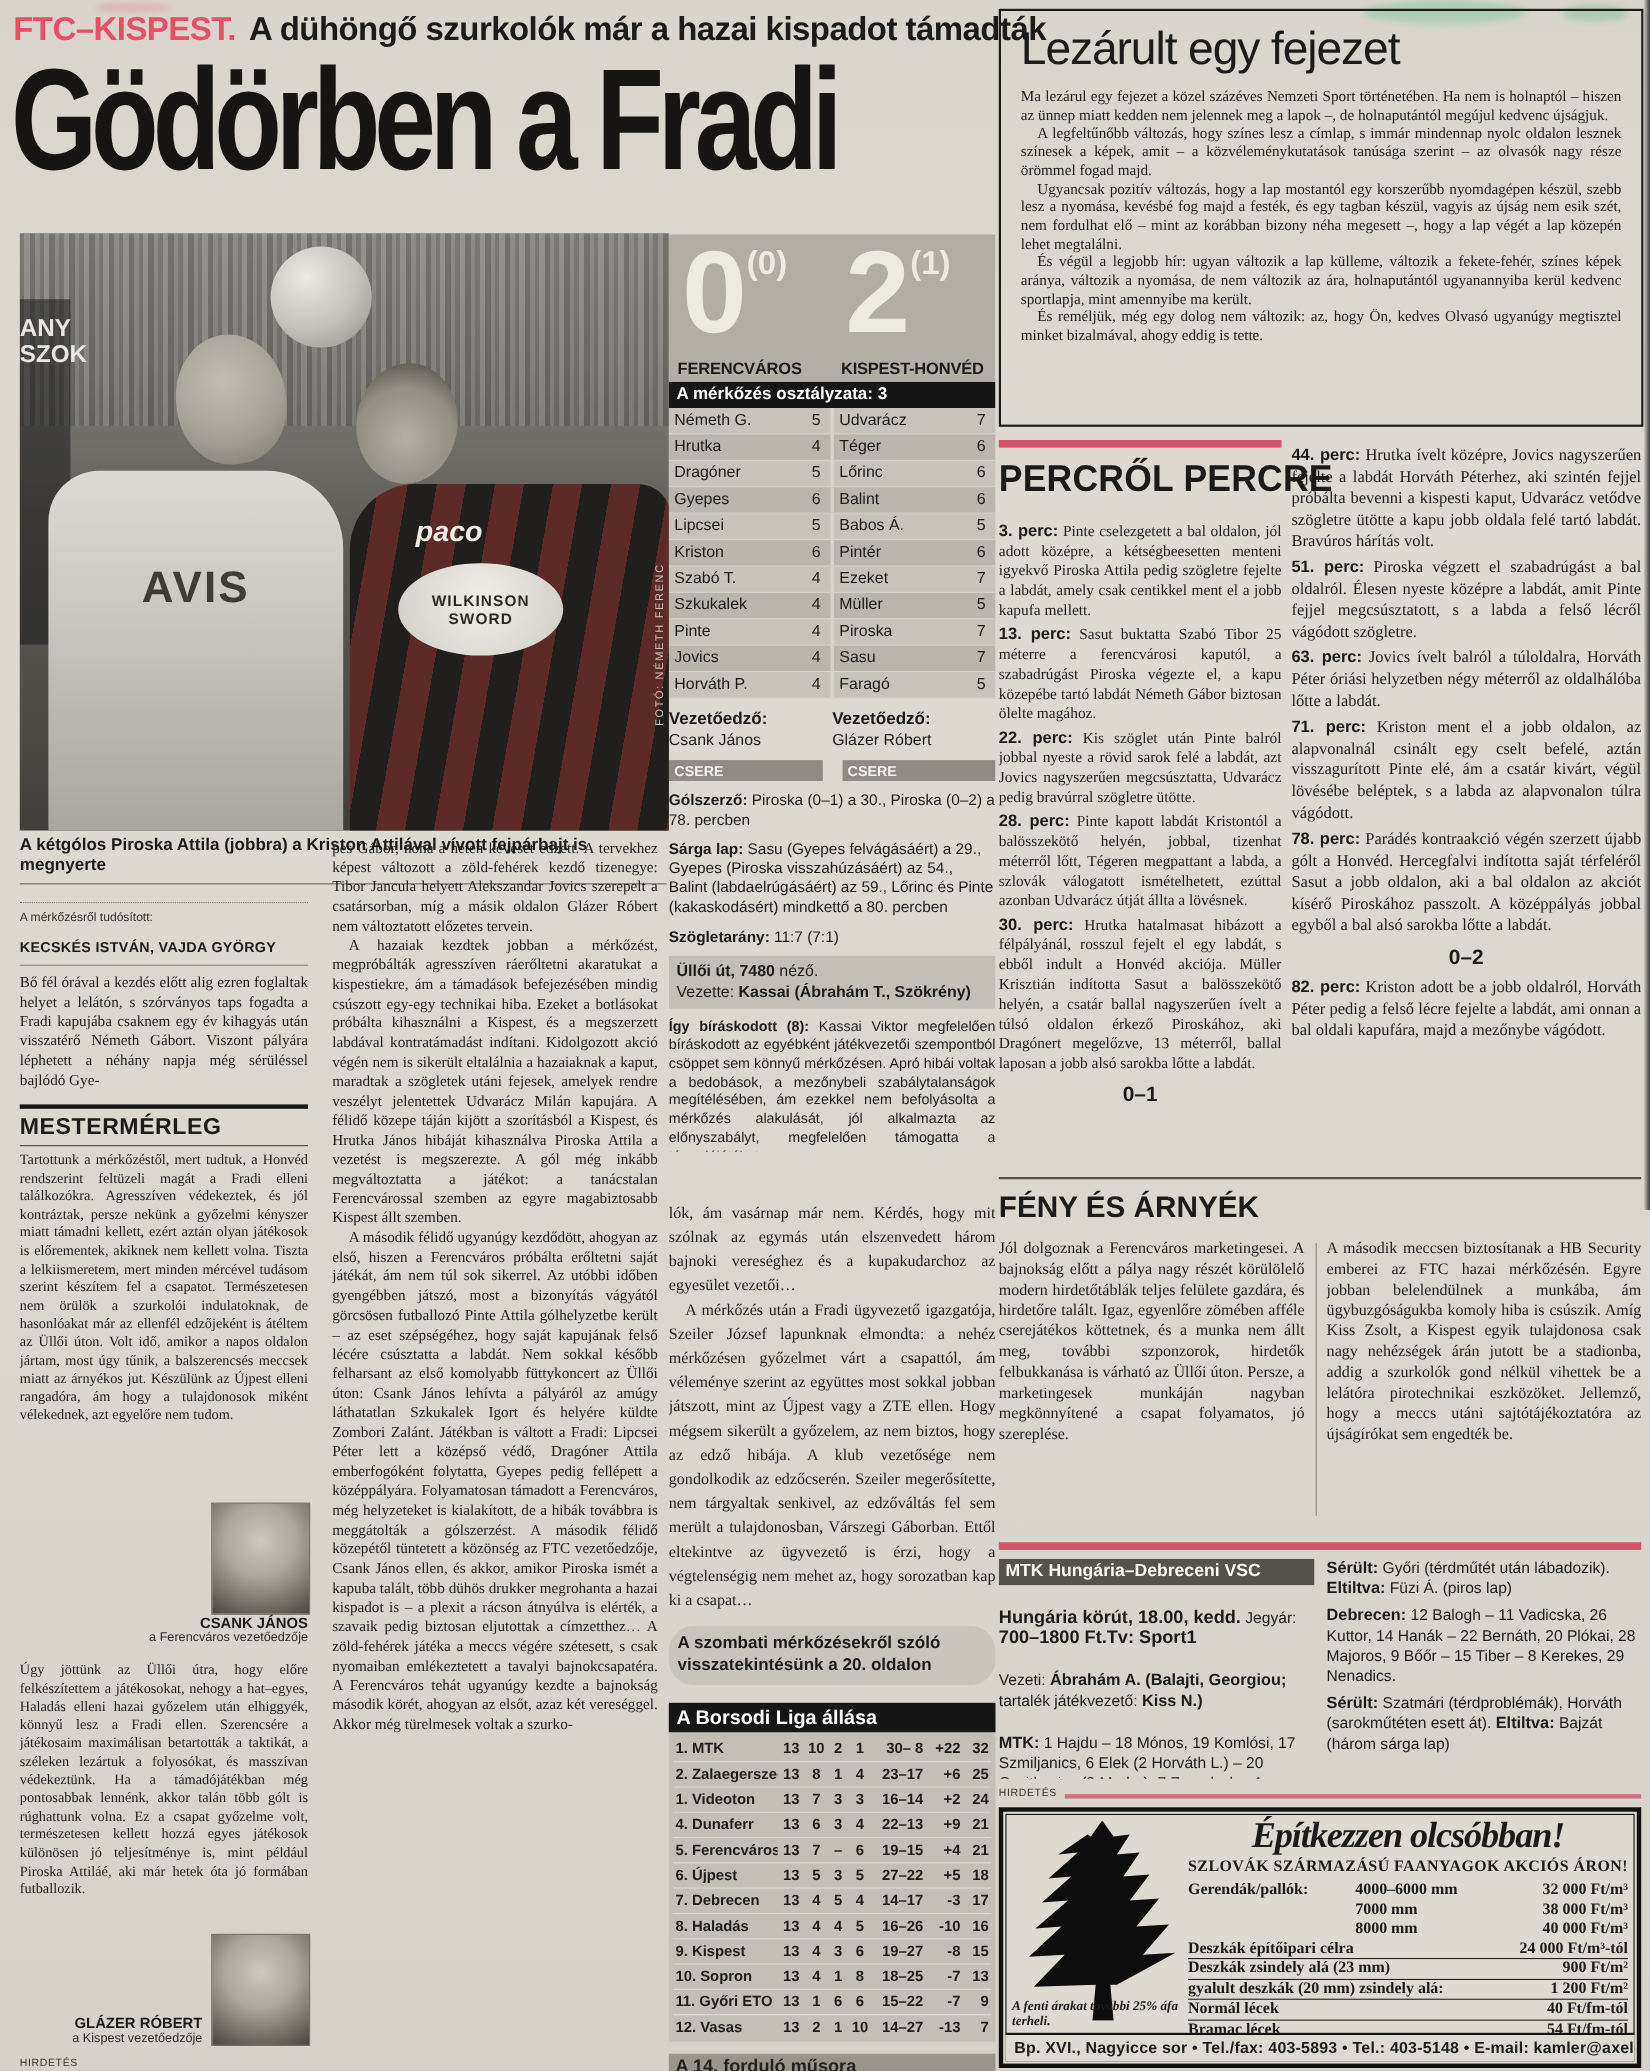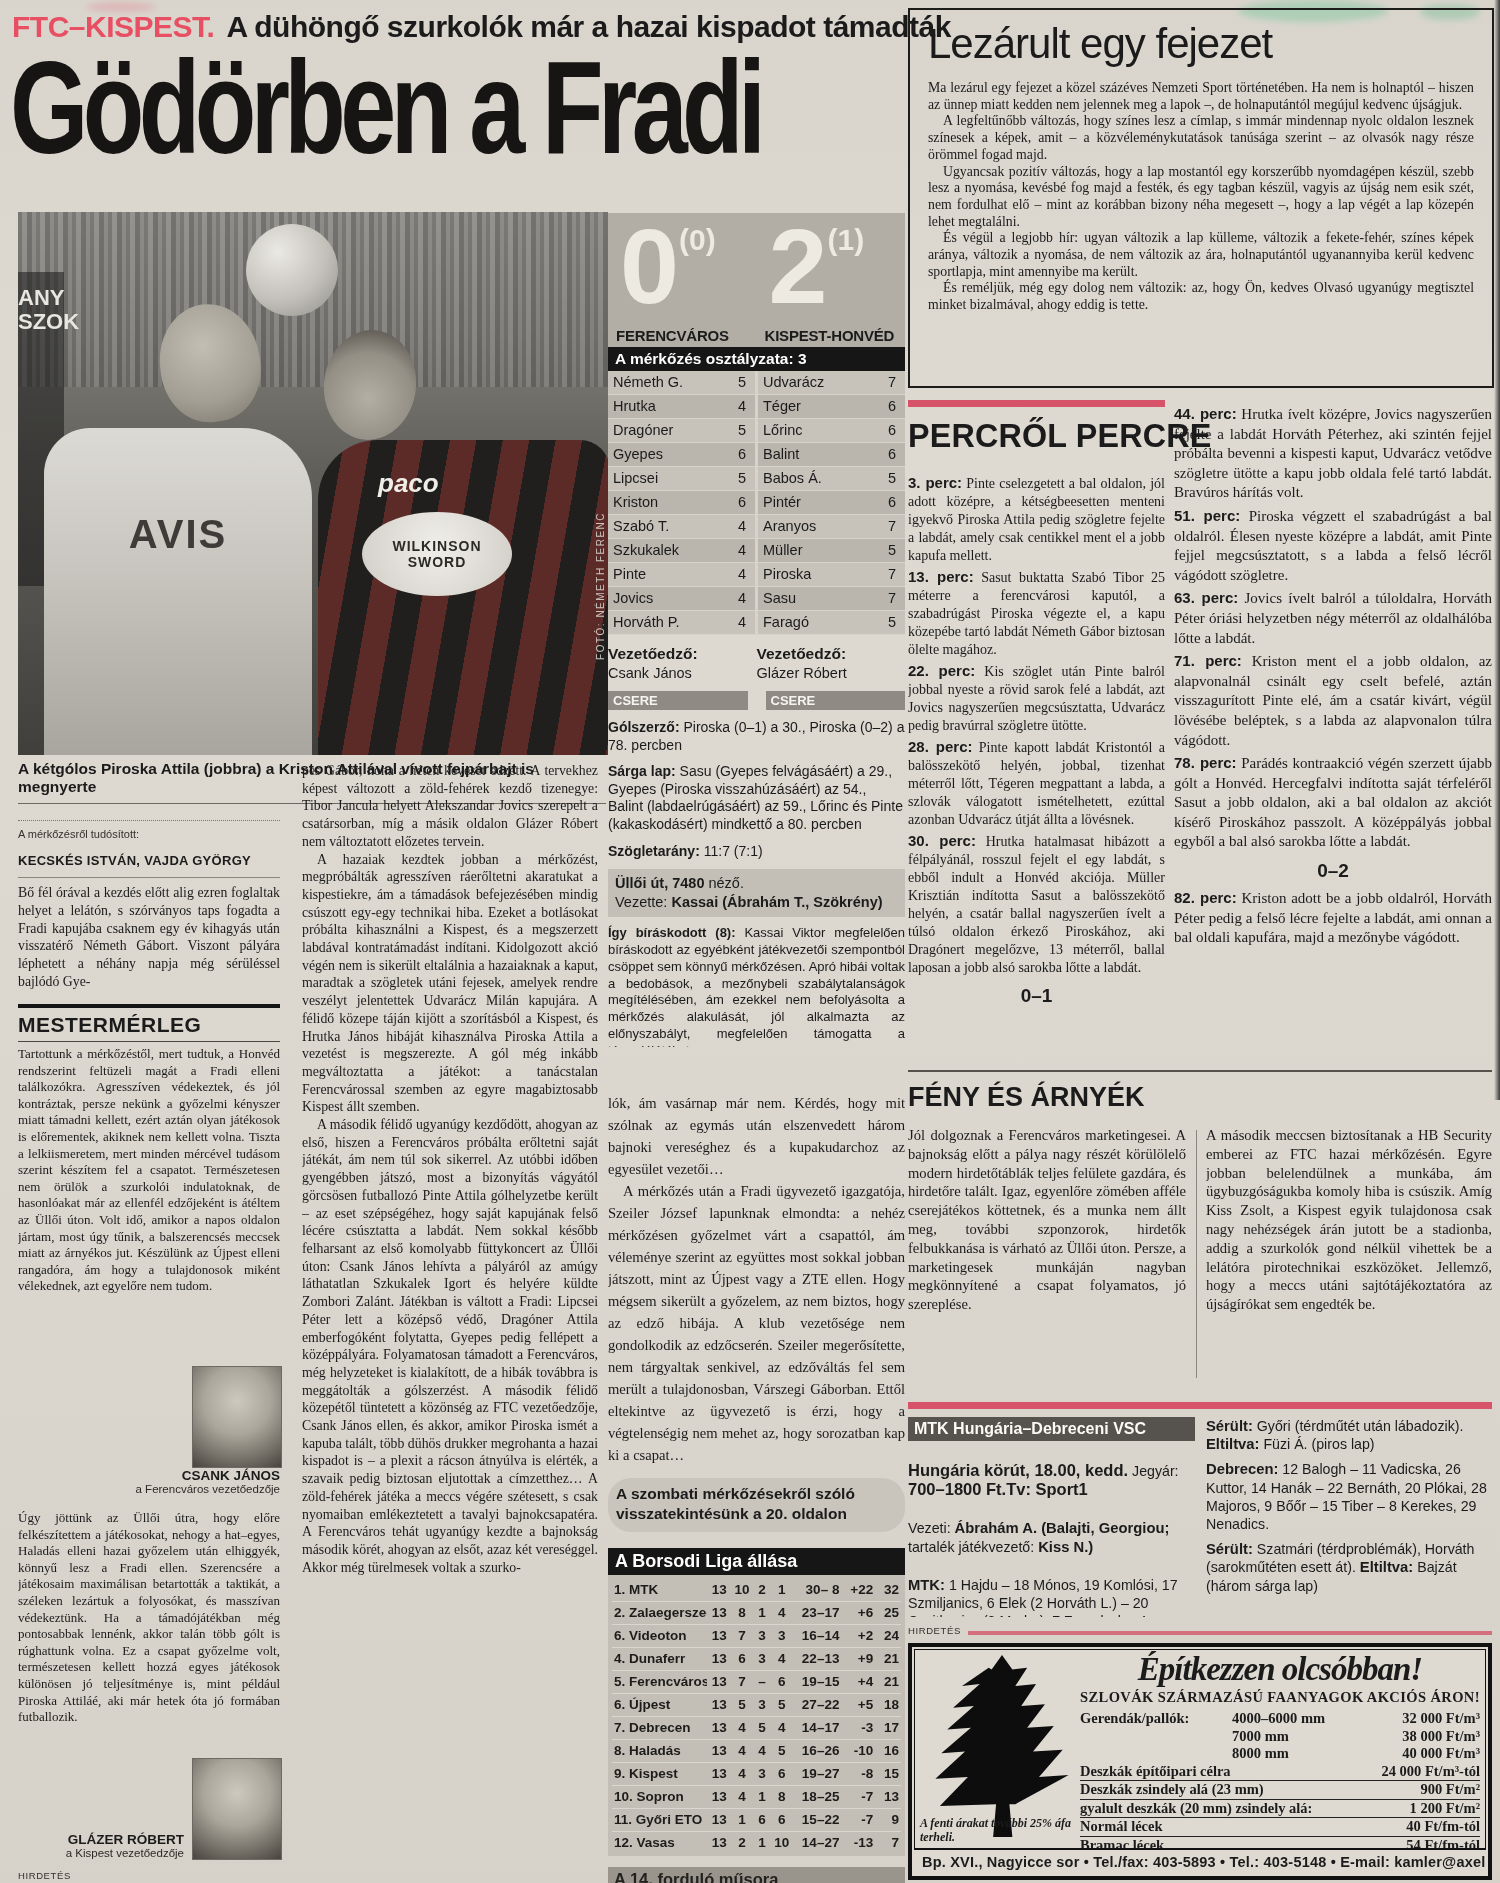--- a/index.html
+++ b/index.html
@@ -275,21 +275,21 @@
         </div>
       <div class="r-row">
           <span class="rn">Kriston</span>
           <span class="rv">6</span>
           <span class="rn rsep">Pintér</span>
           <span class="rv">6</span>
         </div>
       <div class="r-row">
           <span class="rn">Szabó T.</span>
           <span class="rv">4</span>
-          <span class="rn rsep">Aranyos</span>
+          <span class="rn rsep">Ezeket</span>
           <span class="rv">7</span>
         </div>
       <div class="r-row">
           <span class="rn">Szkukalek</span>
           <span class="rv">4</span>
           <span class="rn rsep">Müller</span>
           <span class="rv">5</span>
         </div>
       <div class="r-row">
           <span class="rn">Pinte</span>
@@ -357,21 +357,21 @@
           <span class="t">2. Zalaegerszeg</span>
           <span class="c1">13</span>
           <span class="c2">8</span>
           <span class="c3">1</span>
           <span class="c4">4</span>
           <span class="g">23–17</span>
           <span class="d">+6</span>
           <span class="p">25</span>
         </div>
       <div class="st-row">
-          <span class="t">6. Videoton</span>
+          <span class="t">1. Videoton</span>
           <span class="c1">13</span>
           <span class="c2">7</span>
           <span class="c3">3</span>
           <span class="c4">3</span>
           <span class="g">16–14</span>
           <span class="d">+2</span>
           <span class="p">24</span>
         </div>
       <div class="st-row">
           <span class="t">4. Dunaferr</span>

